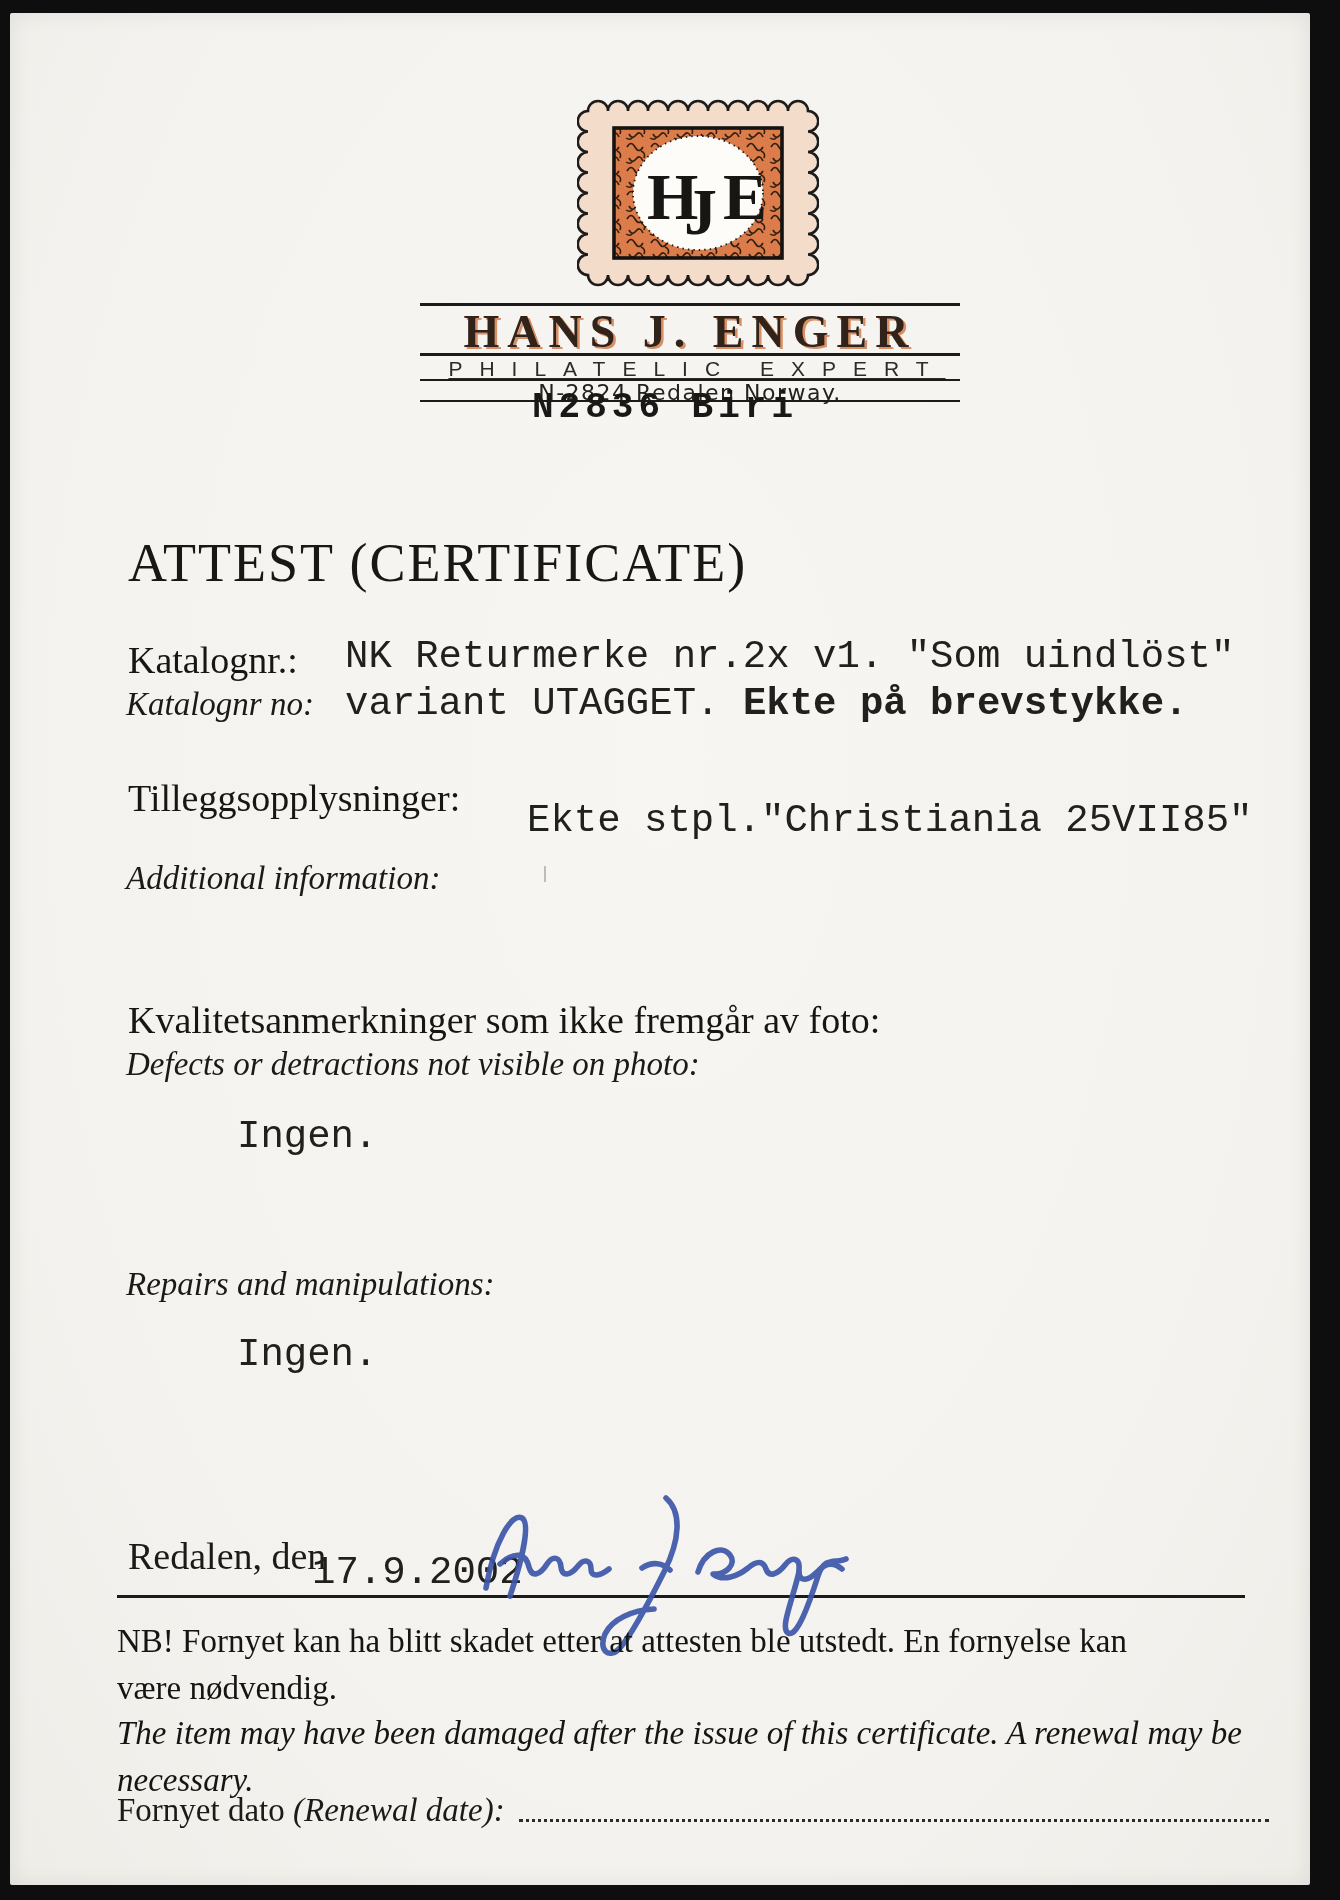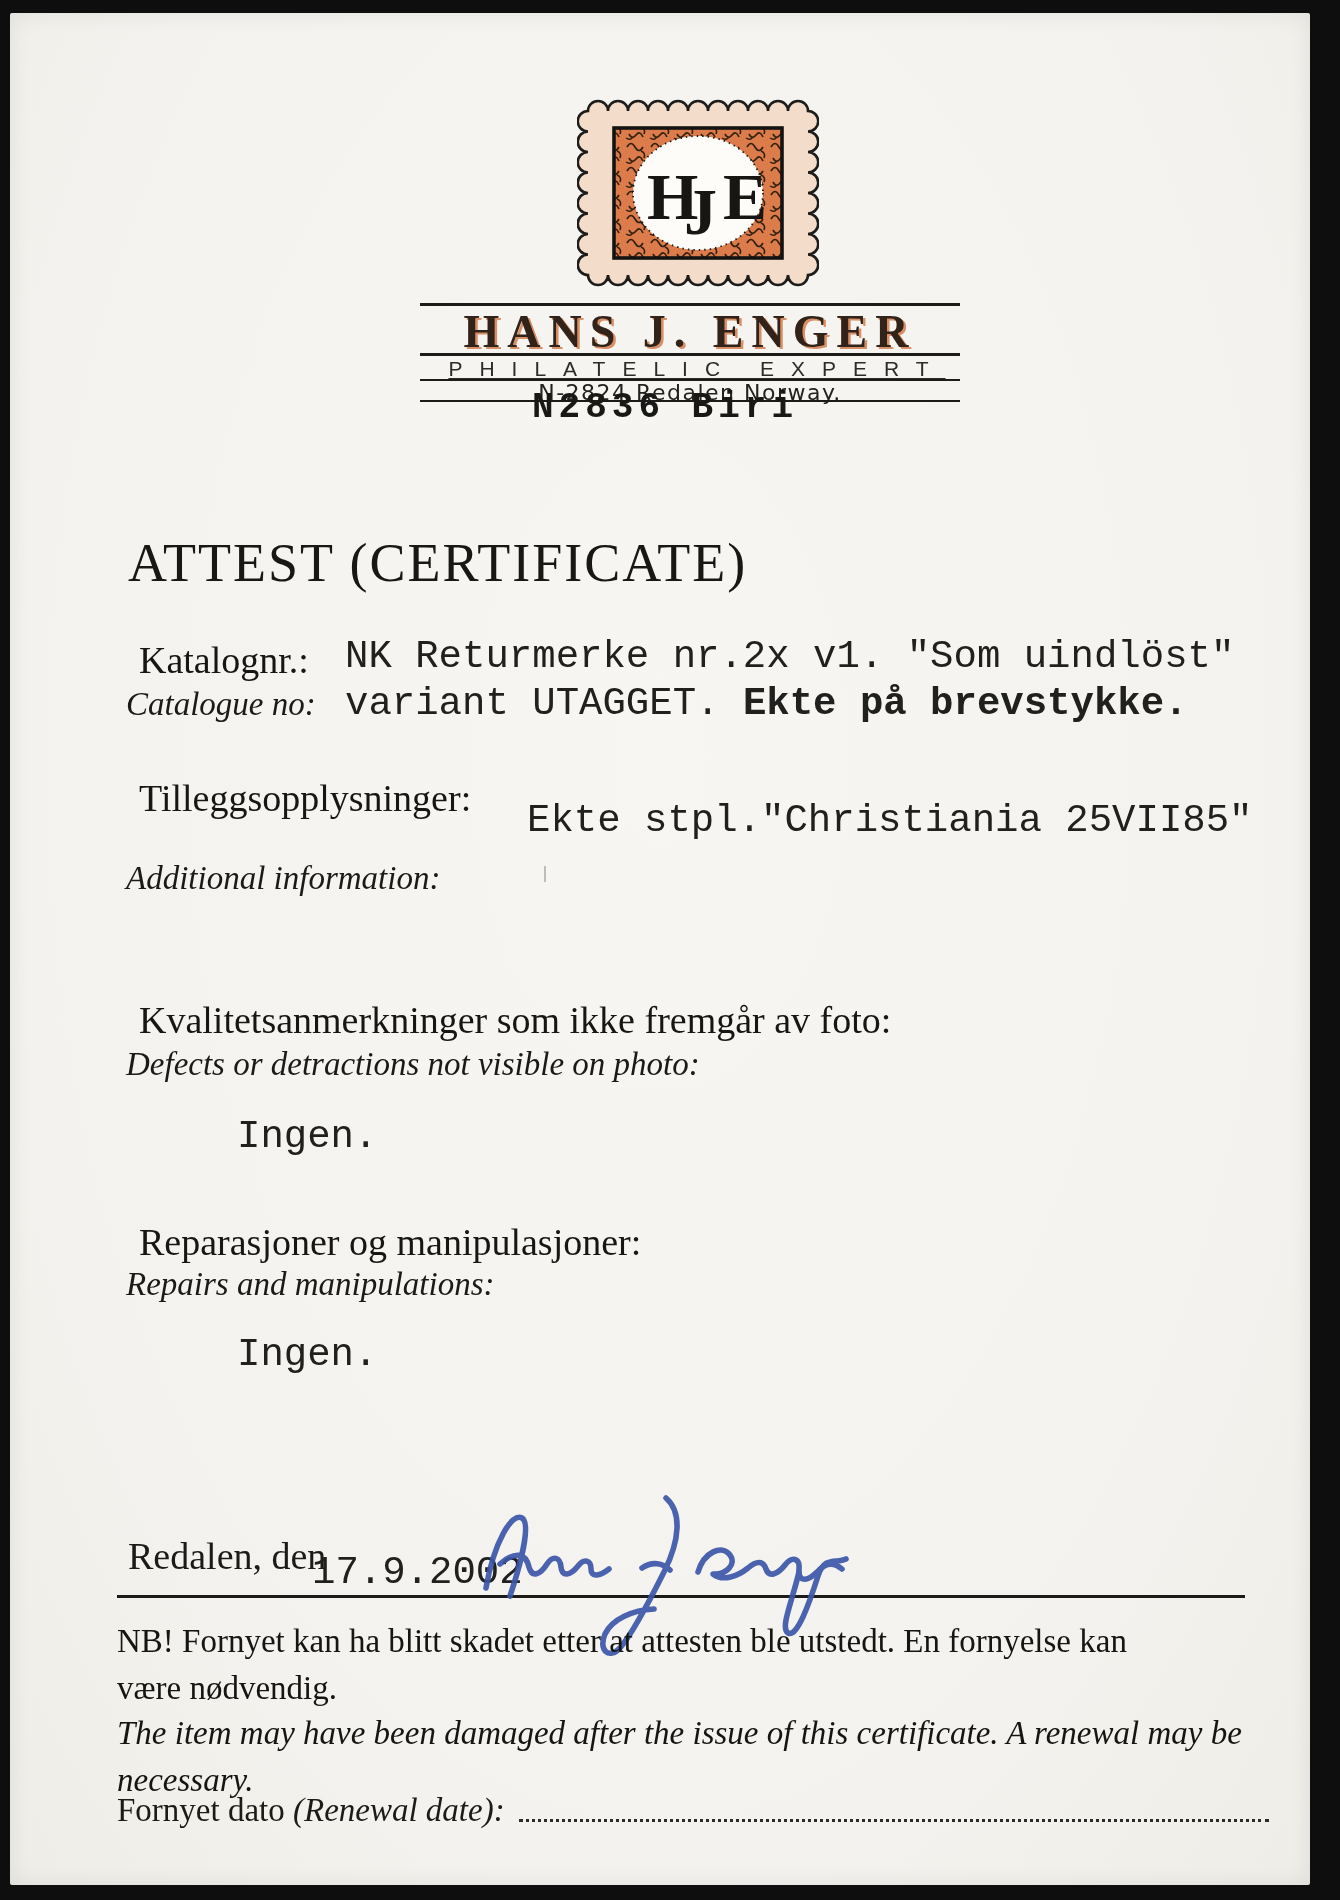--- a/index.html
+++ b/index.html
@@ -40,21 +40,21 @@
     font-size:22px; letter-spacing:1.5px; color:#232220; white-space:nowrap;
   }
   .lh-over {
     font-family:"Liberation Mono","DejaVu Sans Mono", monospace;
     font-size:36px; letter-spacing:5px; color:#181817; white-space:nowrap;
   }
   .h1 {
     font-size:54px; letter-spacing:2px; white-space:nowrap; color:#181715;
   }
   .label   { font-size:38px; white-space:nowrap; color:#17161 4; }
-  .label   { font-size:38px; white-space:nowrap; color:#171614;margin-left:11px; }
+  .label   { font-size:38px; white-space:nowrap; color:#171614; }
   .sublab  { font-size:33px; font-style:italic; white-space:nowrap; color:#1b1a18; }
   .t39 { font-size:39px; line-height:1.18; }
   .t35 { font-size:38px; }
   .nbtext { font-size:33px; line-height:1.42; color:#161512; }
   .nbtext div { white-space:nowrap; }
   .renew-row { display:flex; align-items:flex-start; width:1152px; }
   .renew-row .lbl { font-size:33px; white-space:pre; }
   .renew-row .lbl-it { font-size:33px; font-style:italic; white-space:pre; }
   .dots { flex:1; height:27px; border-bottom:3.5px dotted #2c2b29; margin-left:14px; }
   .stray { position:absolute; width:2px; height:16px; background:#8f8d89; opacity:.55; }
@@ -96,35 +96,34 @@
   <div class="rule" style="left:420px; top:353px; width:540px;"></div>
   <div class="abs lh-sub" style="left:697px; top:357px; transform:translateX(-50%);">PHILATELIC EXPERT</div>
   <div class="rule" style="left:420px; top:379px; width:540px; height:2px;"></div>
   <div class="abs lh-addr" style="left:690px; top:380px; transform:translateX(-50%);">N-2824 Redalen Norway.</div>
   <div class="rule" style="left:420px; top:400px; width:540px; height:2px;"></div>
   <div class="abs lh-over" style="left:665px; top:387px; transform:translateX(-50%);font-weight:bold;">N2836 Biri</div>
 
   <div class="abs h1" style="left:128px; top:532px;">ATTEST (CERTIFICATE)</div>
 
   <div class="abs label" style="left:128px; top:638px;">Katalognr.:</div>
-  <div class="abs sublab" style="left:126px; top:686px;">Catalogue no:</div>
+  <div class="abs sublab" style="left:126px; top:686px;">Katalognr no:</div>
   <div class="abs typed t39" style="left:345px; top:634px;">NK Returmerke nr.2x v1. "Som uindlöst"</div>
   <div class="abs typed t39" style="left:345px; top:681px;"><span>variant UTAGGET. </span><span style="font-weight:bold;">Ekte på brevstykke.</span></div>
 
   <div class="abs label" style="left:128px; top:776px;">Tilleggsopplysninger:</div>
   <div class="abs sublab" style="left:126px; top:824px;margin-top:36px;">Additional information:</div>
   <div class="abs typed t39" style="left:527px; top:798px;">Ekte stpl."Christiania 25VII85"</div>
 
   <div class="stray" style="left:544px; top:866px;"></div>
 
   <div class="abs label" style="left:128px; top:998px;">Kvalitetsanmerkninger som ikke fremgår av foto:</div>
   <div class="abs sublab" style="left:126px; top:1046px;">Defects or detractions not visible on photo:</div>
   <div class="abs typed t39" style="left:237px; top:1114px;">Ingen.</div>
 
-  <div class="abs label" style="left:128px; top:1220px;">Reparasjoner og manipulasjoner:</div>
   <div class="abs sublab" style="left:126px; top:1266px;">Repairs and manipulations:</div>
   <div class="abs typed t39" style="left:237px; top:1332px;">Ingen.</div>
 
   <div class="abs serif t35" style="left:128px; top:1534px; white-space:nowrap;">Redalen, den</div>
   <div class="abs typed t39" style="left:312px; top:1550px;">17.9.2002</div>
 
   <div class="rule" style="left:117px; top:1595px; width:1128px; height:3px;"></div>
 
   <svg class="abs" style="left:470px; top:1472px;" width="400" height="192" viewBox="0 0 400 192">
     <g fill="none" stroke="#3d57a9" stroke-width="5.6" stroke-linecap="round" stroke-linejoin="round" opacity="0.92">

